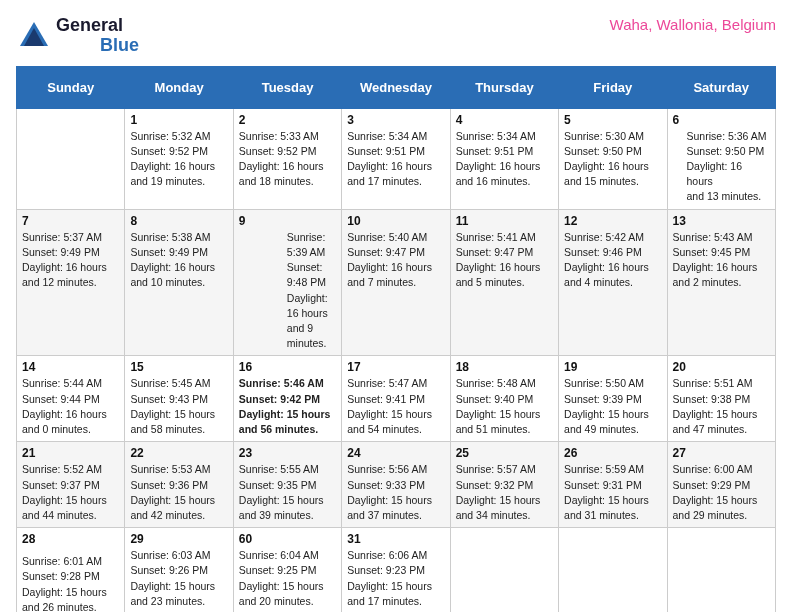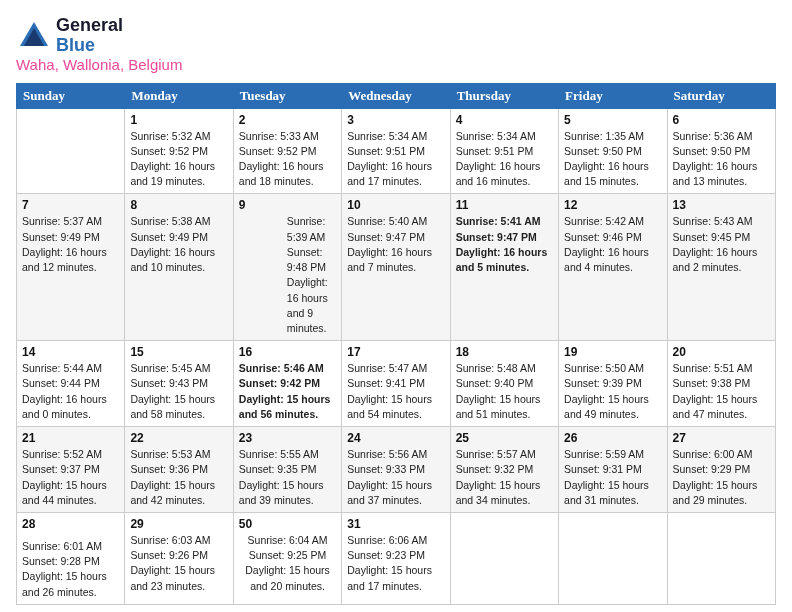--- a/index.html
+++ b/index.html
@@ -8,21 +8,20 @@
       background: #fff;
       width: 792px;
       min-height: 612px;
       padding: 16px;
     }
     .header {
       display: flex;
       justify-content: space-between;
       align-items: flex-start;
       margin-bottom: 10px;
-      flex-direction: column;
     }
     .title-block {
       text-align: right;
     }
     .month-title {
       font-size: 38px;
       font-weight: bold;
       color: #1a1a2e;
       line-height: 1.1;
     }
@@ -31,25 +30,24 @@
       color: #ec4899;
     }
     .calendar {
       width: 100%;
       border-collapse: collapse;
       font-size: 11px;
     }
     .calendar th {
       background-color: #2a6db5;
       color: #fff;
-      text-align: left;
-      padding: 4px 6px;
+      text-align: center;
+      padding: 13px 6px;
       font-size: 13px;
       border: 1px solid #2a6db5;
-      font-family: Liberation Serif, serif;
     }
     .calendar td {
       border: 1px solid #ccc;
       vertical-align: top;
       padding: 4px 5px;
       width: 108px;
       min-height: 80px;
       background: #fff;
     }
     .calendar tr:nth-child(even) td {
@@ -83,21 +81,21 @@
 <body>
 
 <div class="header">
   <div class="logo-wrapper">
     <svg width="36" height="36" viewBox="0 0 36 36" style="margin-right:4px;">
       <polygon points="18,4 32,28 4,28" fill="#2a6db5"></polygon>
       <polygon points="18,10 28,28 8,28" fill="#1a3a6e"></polygon>
     </svg>
     <div class="logo-text-wrapper">
       <span style="font-size:18px;font-weight:bold;color:#1a1a2e;">General</span>
-      <span style="font-size:18px;font-weight:bold;color:#2a6db5;">Blue</span>
+      <span style="font-size:18px;font-weight:bold;color:#2a6db5;margin-left:44px;">Blue</span>
     </div>
   </div>
   <div class="title-block">
     <div class="subtitle">Waha, Wallonia, Belgium</div>
   </div>
 </div>
 
 <table class="calendar">
   <thead>
     <tr>
@@ -136,28 +134,28 @@
         </td>
         <td>
           <div class="day-number">4</div>
           <div class="day-info" style="white-space: pre-line;">Sunrise: 5:34 AM
 Sunset: 9:51 PM
 Daylight: 16 hours
 and 16 minutes.</div>
         </td>
         <td>
           <div class="day-number">5</div>
-          <div class="day-info" style="white-space: pre-line;">Sunrise: 1:35 AM
+          <div class="day-info" style="white-space: pre-line;">Sunrise: 5:30 AM
 Sunset: 9:50 PM
 Daylight: 16 hours
 and 15 minutes.</div>
         </td>
         <td>
           <div class="day-number">6</div>
-          <div class="day-info" style="white-space: pre-line;">Sunrise: 5:36 AM
+          <div class="day-info" style="white-space: pre-line; margin-left: 14px;">Sunrise: 5:36 AM
 Sunset: 9:50 PM
 Daylight: 16 hours
 and 13 minutes.</div>
         </td>
       </tr>
       <tr>
         <td>
           <div class="day-number">7</div>
           <div class="day-info" style="white-space: pre-line;">Sunrise: 5:37 AM
 Sunset: 9:49 PM
@@ -180,21 +178,21 @@
         </td>
         <td>
           <div class="day-number">10</div>
           <div class="day-info" style="white-space: pre-line;">Sunrise: 5:40 AM
 Sunset: 9:47 PM
 Daylight: 16 hours
 and 7 minutes.</div>
         </td>
         <td>
           <div class="day-number">11</div>
-          <div class="day-info" style="white-space: pre-line; font-weight: bold;">Sunrise: 5:41 AM
+          <div class="day-info" style="white-space: pre-line;">Sunrise: 5:41 AM
 Sunset: 9:47 PM
 Daylight: 16 hours
 and 5 minutes.</div>
         </td>
         <td>
           <div class="day-number">12</div>
           <div class="day-info" style="white-space: pre-line;">Sunrise: 5:42 AM
 Sunset: 9:46 PM
 Daylight: 16 hours
 and 4 minutes.</div>
@@ -318,22 +316,22 @@
 and 26 minutes.</div>
         </td>
         <td>
           <div class="day-number">29</div>
           <div class="day-info" style="white-space: pre-line;">Sunrise: 6:03 AM
 Sunset: 9:26 PM
 Daylight: 15 hours
 and 23 minutes.</div>
         </td>
         <td>
-          <div class="day-number">50</div>
-          <div class="day-info" style="white-space: pre-line; text-align: center;">Sunrise: 6:04 AM
+          <div class="day-number">60</div>
+          <div class="day-info" style="white-space: pre-line;">Sunrise: 6:04 AM
 Sunset: 9:25 PM
 Daylight: 15 hours
 and 20 minutes.</div>
         </td>
         <td>
           <div class="day-number">31</div>
           <div class="day-info" style="white-space: pre-line;">Sunrise: 6:06 AM
 Sunset: 9:23 PM
 Daylight: 15 hours
 and 17 minutes.</div>

